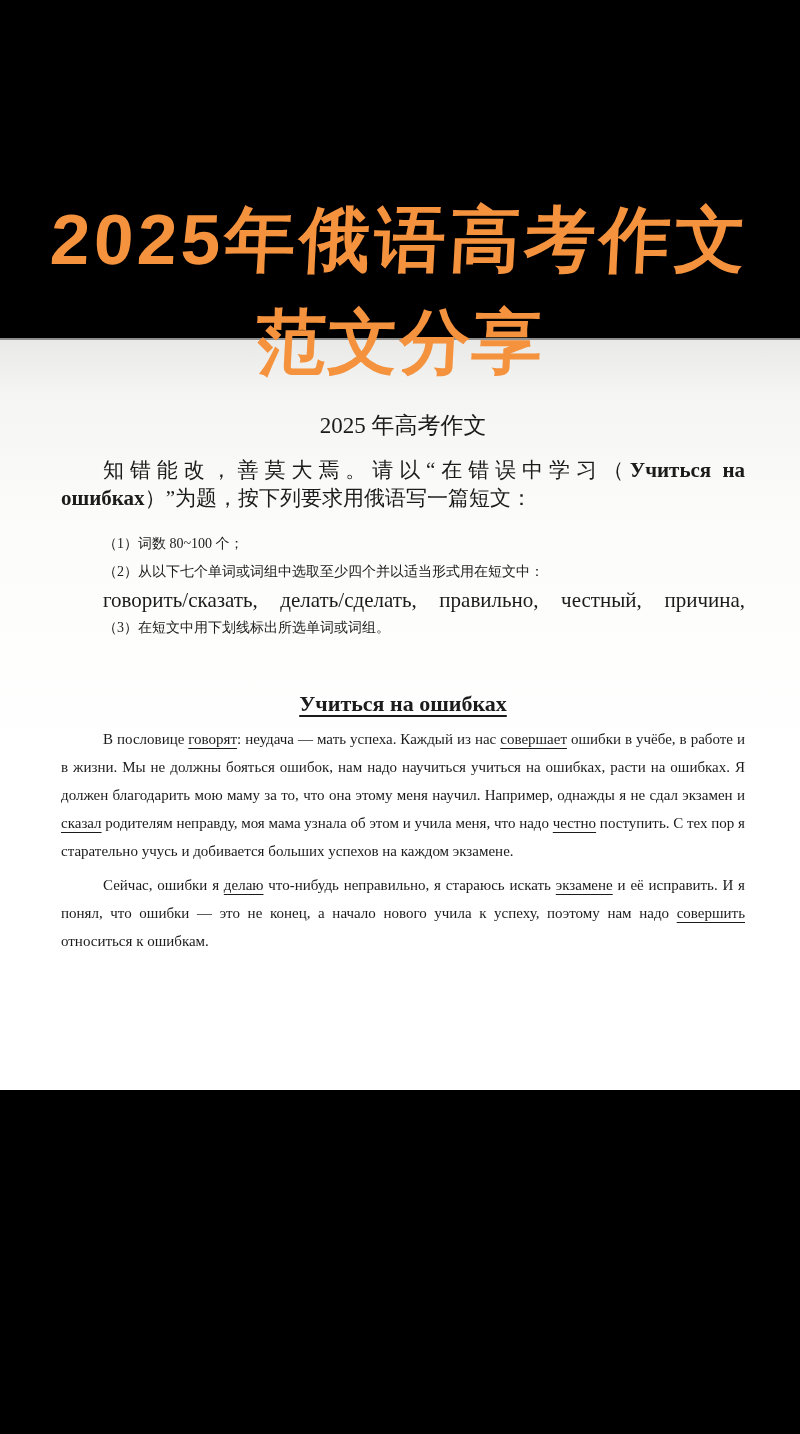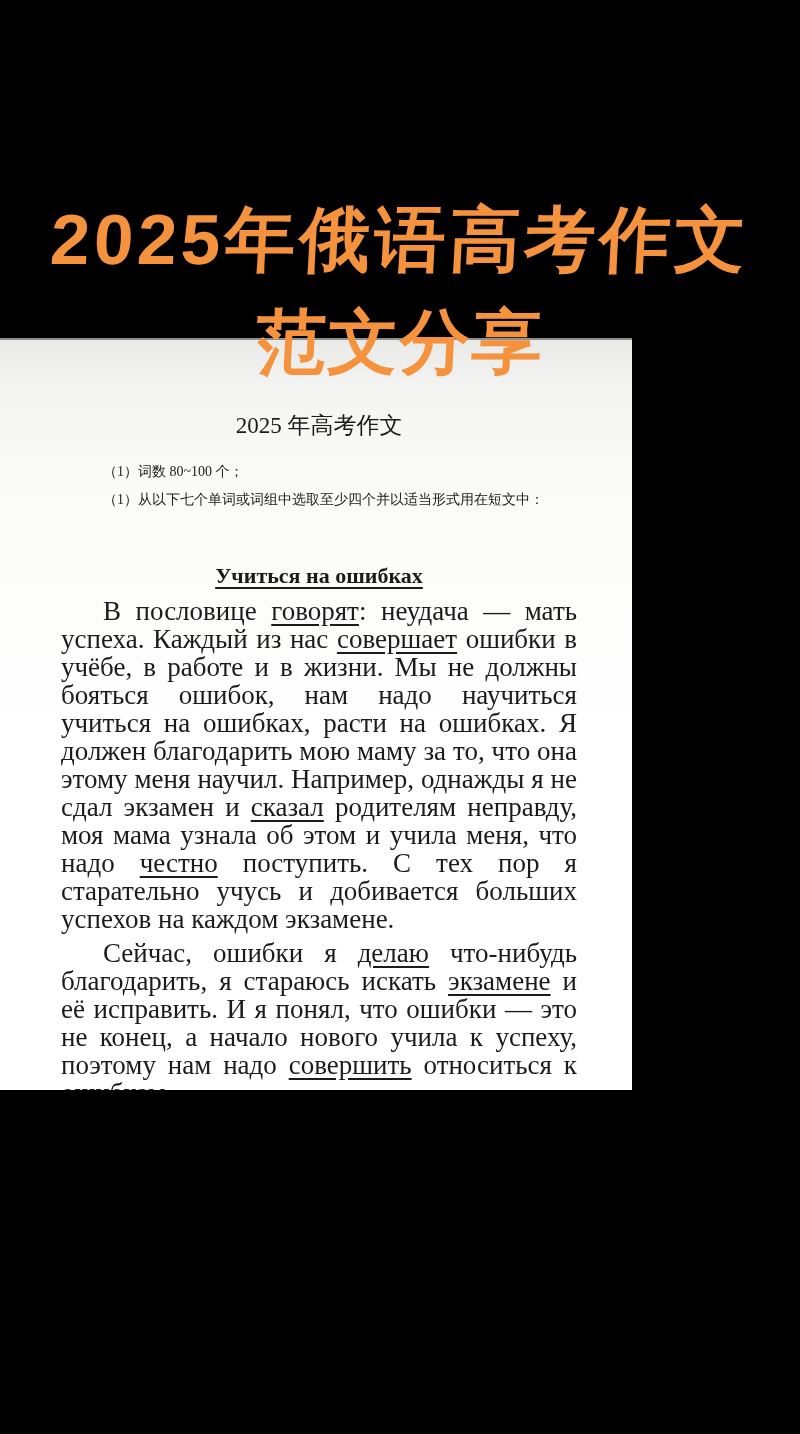--- a/index.html
+++ b/index.html
@@ -31,21 +31,21 @@
     font-weight: 800;
     transform: skewX(-3deg);
     white-space: nowrap;
   }
   .banner-line.line1 { top: 193px; font-size: 71px; letter-spacing: 4px; }
   .banner-line.line2 { top: 296px; font-size: 70px; letter-spacing: 2px; }
 
   
   .paper {
     position: absolute; top: 338px; left: 0;
-    width: 632px; height: 752px;
+    width: 800px; height: 752px;
     box-sizing: border-box;
     padding: 0 55px 16px 61px;
     border-top: 2px solid #8f8f8d;
     background: linear-gradient(180deg, #e9e9e7 0px, #f5f5f3 55px, #fcfcfb 190px, #ffffff 420px);
     color: #1b1b1b;
     z-index: 1;
     overflow: hidden;
   }
   .doc-heading {
     margin-top: 72px;
@@ -77,21 +77,21 @@
     font-size: 22px; line-height: 28px;
     text-align: center;
     font-weight: bold;
   }
   .title-underline {
     text-decoration: underline;
     text-underline-offset: 4px;
   }
   .para {
     margin: 6px 0 0 0;
-    font-size: 27px; line-height: 28px;
+    font-size: 15px; line-height: 28px;
     text-align: justify;
     text-indent: 42px;
   }
   .para.first { margin-top: 7px; }
   span.u { text-decoration: underline; text-underline-offset: 4px; }
   span.b { font-weight: bold; }
 
   
   .footer-black {
     position: absolute; top: 1090px; left: 0;
@@ -106,27 +106,30 @@
 <div class="stage">
 
   <div class="banner">
     <div class="banner-line line1">2025年俄语高考作文</div>
     <div class="banner-line line2">范文分享</div>
   </div>
 
   <div class="paper">
     <div class="doc-heading">2025 年高考作文</div>
 
+    <p class="intro"><span>知错能改，善莫大焉。请以“在错误中学习（</span><span class="b">Учиться на ошибках</span><span>）”为题，按下列要求用俄语写一篇短文：</span></p>
 
     <div class="req item1">（1）词数 80~100 个；</div>
-    <div class="req">（1）从以下七个单词或词组中选取至少四个并以适当形式用在短文中：</div>
+    <div class="req">（2）从以下七个单词或词组中选取至少四个并以适当形式用在短文中：</div>
+    <div class="req wl1">говорить/сказать, делать/сделать, правильно, честный, причина,</div>
+    <div class="req">（3）在短文中用下划线标出所选单词或词组。</div>
 
     <div class="essay-title">
       <span class="title-underline">Учиться на ошибках</span>
     </div>
 
     <p class="para first"><span>В пословице </span><span class="u">говорят</span><span>: неудача — мать успеха. Каждый из нас </span><span class="u">совершает</span><span> ошибки в учёбе, в работе и в жизни. Мы не должны бояться ошибок, нам надо научиться учиться на ошибках, расти на ошибках. Я должен благодарить мою маму за то, что она этому меня научил. Например, однажды я не сдал экзамен и </span><span class="u">сказал</span><span> родителям неправду, моя мама узнала об этом и учила меня, что надо </span><span class="u">честно</span><span> поступить. С тех пор я старательно учусь и добивается больших успехов на каждом экзамене.</span></p>
-    <p class="para"><span>Сейчас, ошибки я </span><span class="u">делаю</span><span> что-нибудь благодарить, я стараюсь искать </span><span class="u">экзамене</span><span> и её исправить. И я понял, что ошибки — это не конец, а начало нового учила к успеху, поэтому нам надо </span><span class="u">совершить</span><span> относиться к ошибкам.</span></p>
+    <p class="para"><span>Сейчас, ошибки я </span><span class="u">делаю</span><span> что-нибудь неправильно, я стараюсь искать </span><span class="u">экзамене</span><span> и её исправить. И я понял, что ошибки — это не конец, а начало нового учила к успеху, поэтому нам надо </span><span class="u">совершить</span><span> относиться к ошибкам.</span></p>
   </div>
 
   <div class="footer-black"></div>
 
 </div>
 
 </body></html>

